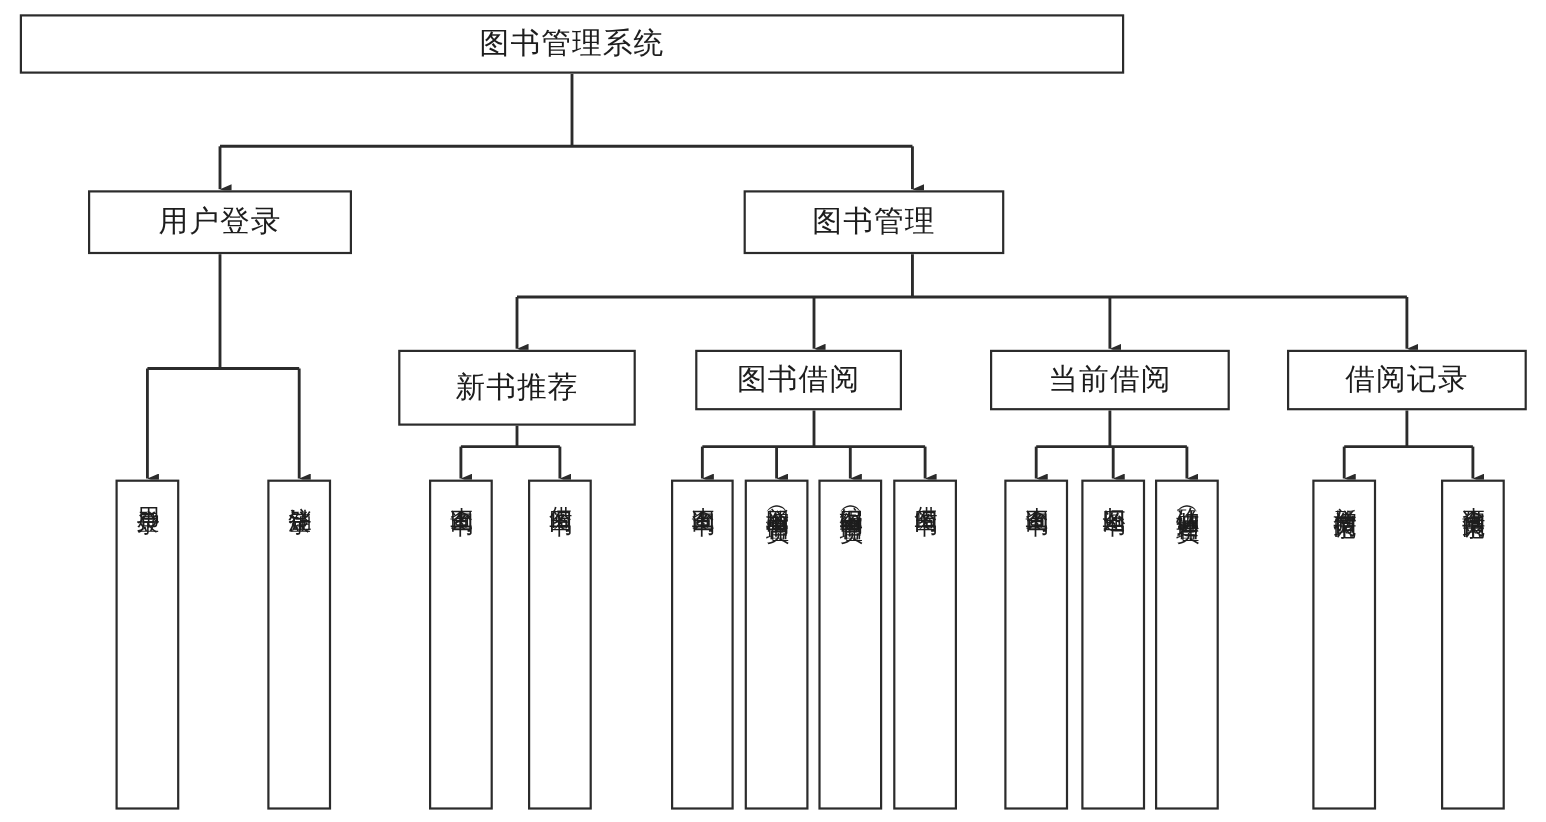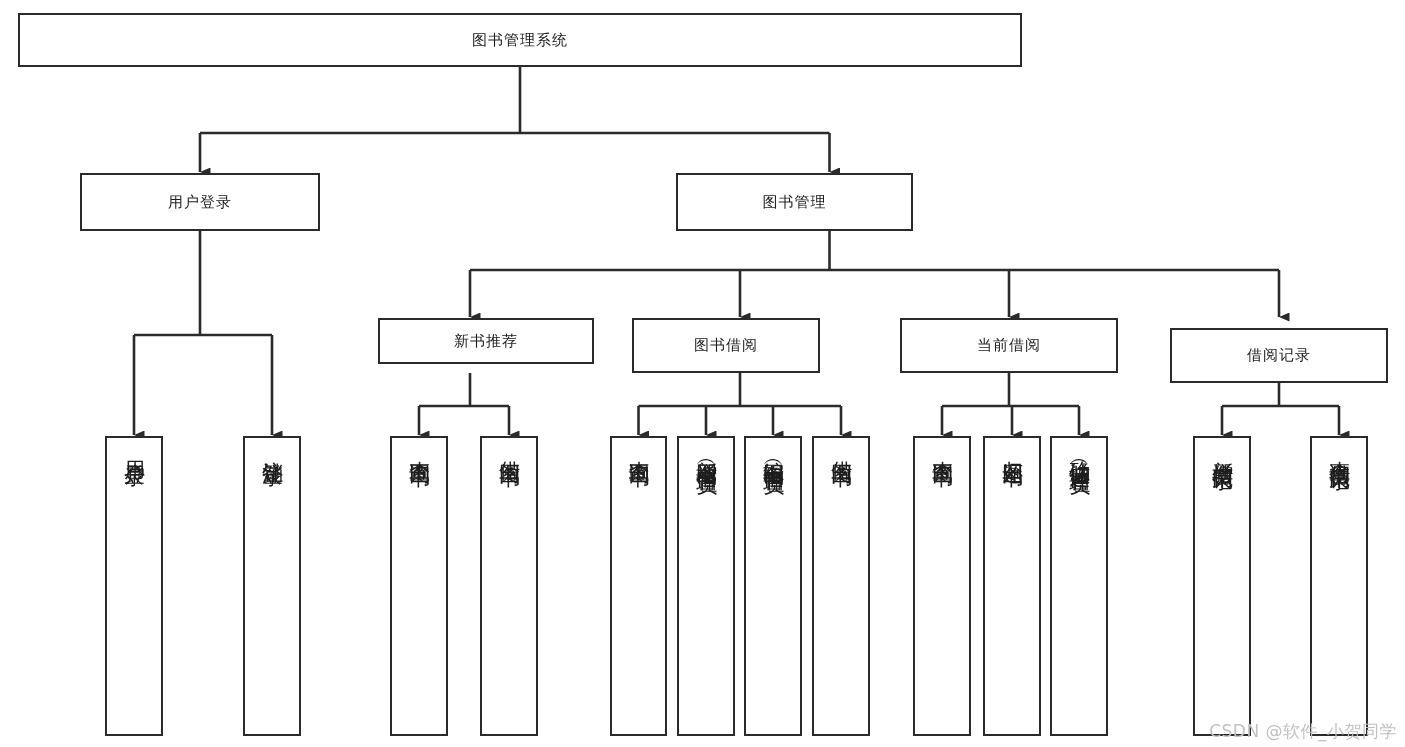--- a/index.html
+++ b/index.html
@@ -28,21 +28,21 @@
     position: absolute;
     box-sizing: border-box;
     border: 2px solid #2b2b2b;
     background: #ffffff;
     display: flex;
     align-items: center;
     justify-content: center;
     overflow: hidden;
   }
   .node.horiz {
-    font-size: 15px;
+    font-size: 27px;
     line-height: 1.1;
     color: #1d1d1d;
     letter-spacing: 1px;
   }
   .node.vert {
     padding-top: 6px;
     align-items: flex-start;
   }
   .node.vert .vlabel {
     writing-mode: vertical-rl;
@@ -119,30 +119,30 @@
   <div id="nodes-layer">
       <div class="node horiz" style="left: 18px; top: 13px; width: 1004px; height: 54px;">
         <span class="hlabel">图书管理系统</span>
       </div>
       <div class="node horiz" style="left: 80px; top: 173px; width: 240px; height: 58px;">
         <span class="hlabel">用户登录</span>
       </div>
       <div class="node horiz" style="left: 676px; top: 173px; width: 237px; height: 58px;">
         <span class="hlabel">图书管理</span>
       </div>
-      <div class="node horiz" style="left: 378px; top: 318px; width: 216px; height: 46px;">
+      <div class="node horiz" style="left: 362px; top: 318px; width: 216px; height: 69px;">
         <span class="hlabel">新书推荐</span>
       </div>
       <div class="node horiz" style="left: 632px; top: 318px; width: 188px; height: 55px;">
         <span class="hlabel">图书借阅</span>
       </div>
       <div class="node horiz" style="left: 900px; top: 318px; width: 218px; height: 55px; text-align: center;">
         <span class="hlabel">当前借阅</span>
       </div>
-      <div class="node horiz" style="left: 1170px; top: 328px; width: 218px; height: 55px;">
+      <div class="node horiz" style="left: 1170px; top: 318px; width: 218px; height: 55px;">
         <span class="hlabel">借阅记录</span>
       </div>
       <div class="node vert" style="left: 105px; top: 436px; width: 58px; height: 300px;">
         <span class="vlabel">用户登录</span>
       </div>
       <div class="node vert" style="left: 243px; top: 436px; width: 58px; height: 300px;">
         <span class="vlabel">注销登录</span>
       </div>
       <div class="node vert" style="left: 390px; top: 436px; width: 58px; height: 300px;">
         <span class="vlabel">查询图书</span>
@@ -172,14 +172,13 @@
         <span class="vlabel">确认归还（管理员）</span>
       </div>
       <div class="node vert" style="left: 1193px; top: 436px; width: 58px; height: 300px;">
         <span class="vlabel">新增借阅记录</span>
       </div>
       <div class="node vert" style="left: 1310px; top: 436px; width: 58px; height: 300px;">
         <span class="vlabel">查询借阅记录</span>
       </div>
     </div>
 
-  <div id="watermark">CSDN @软件_小贺同学</div>
 </div>
 
 </body></html>

